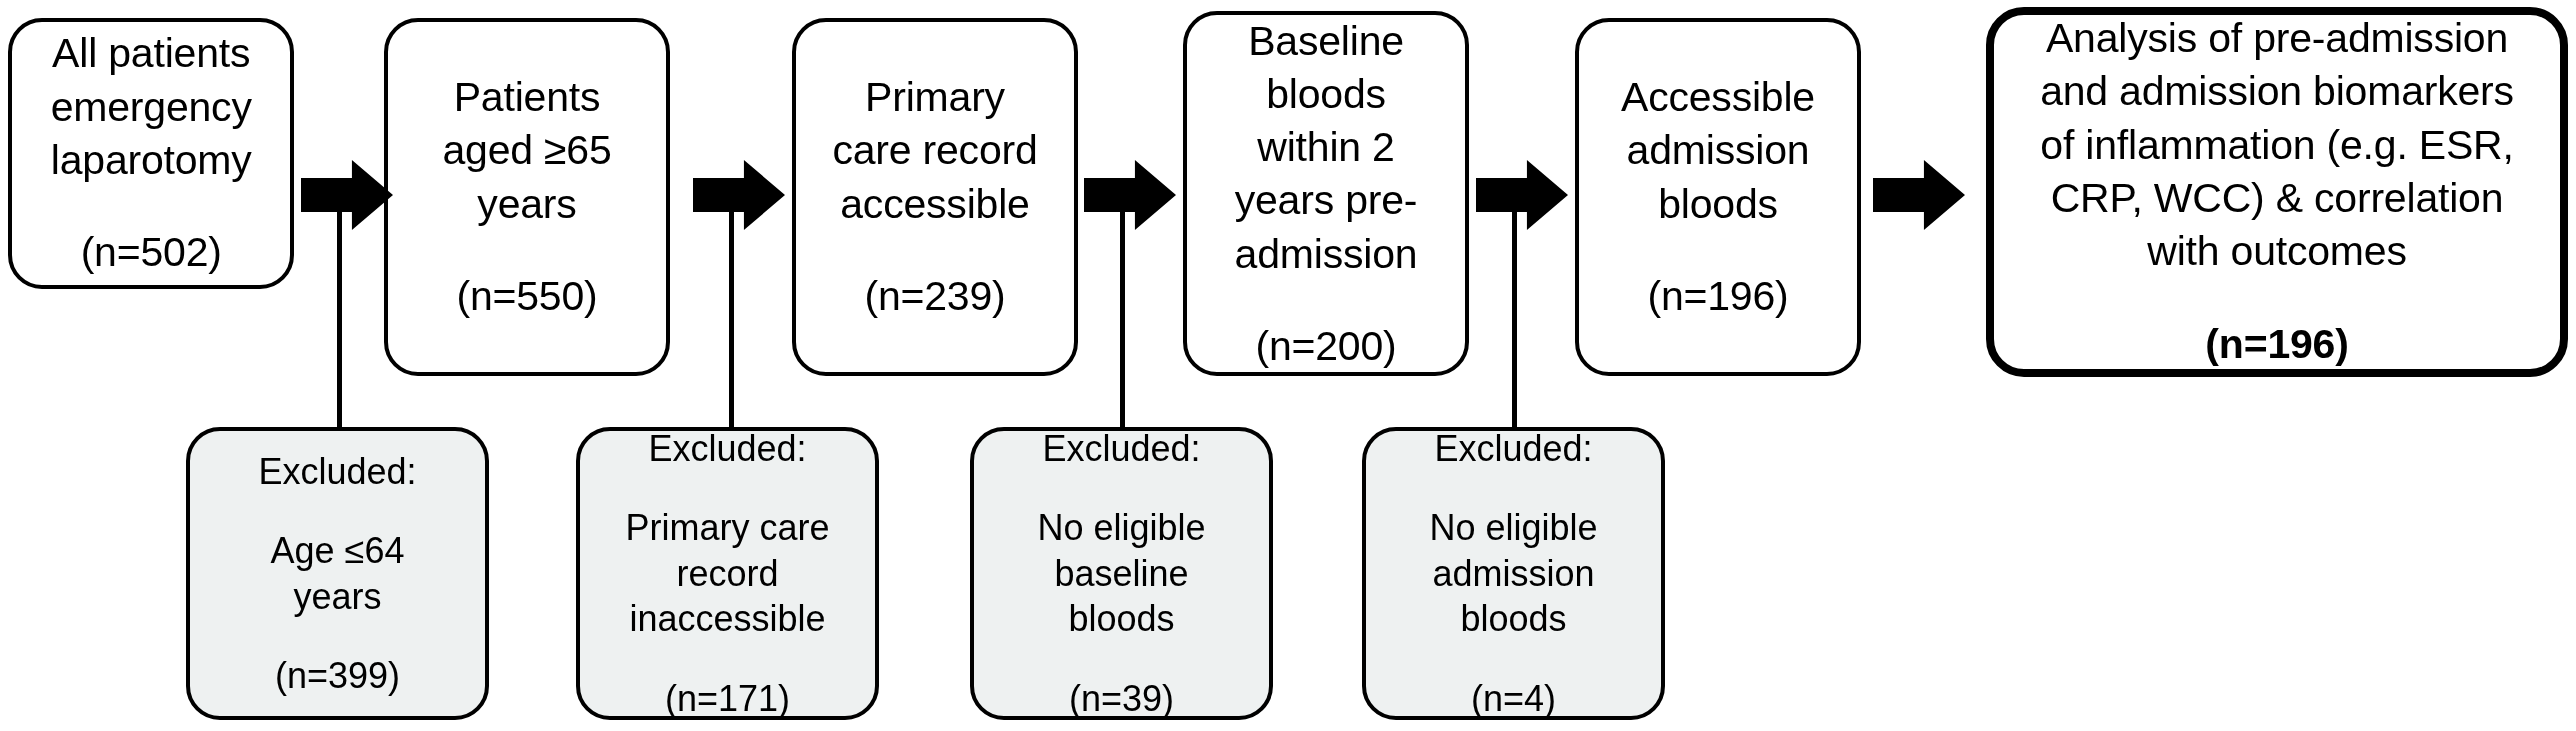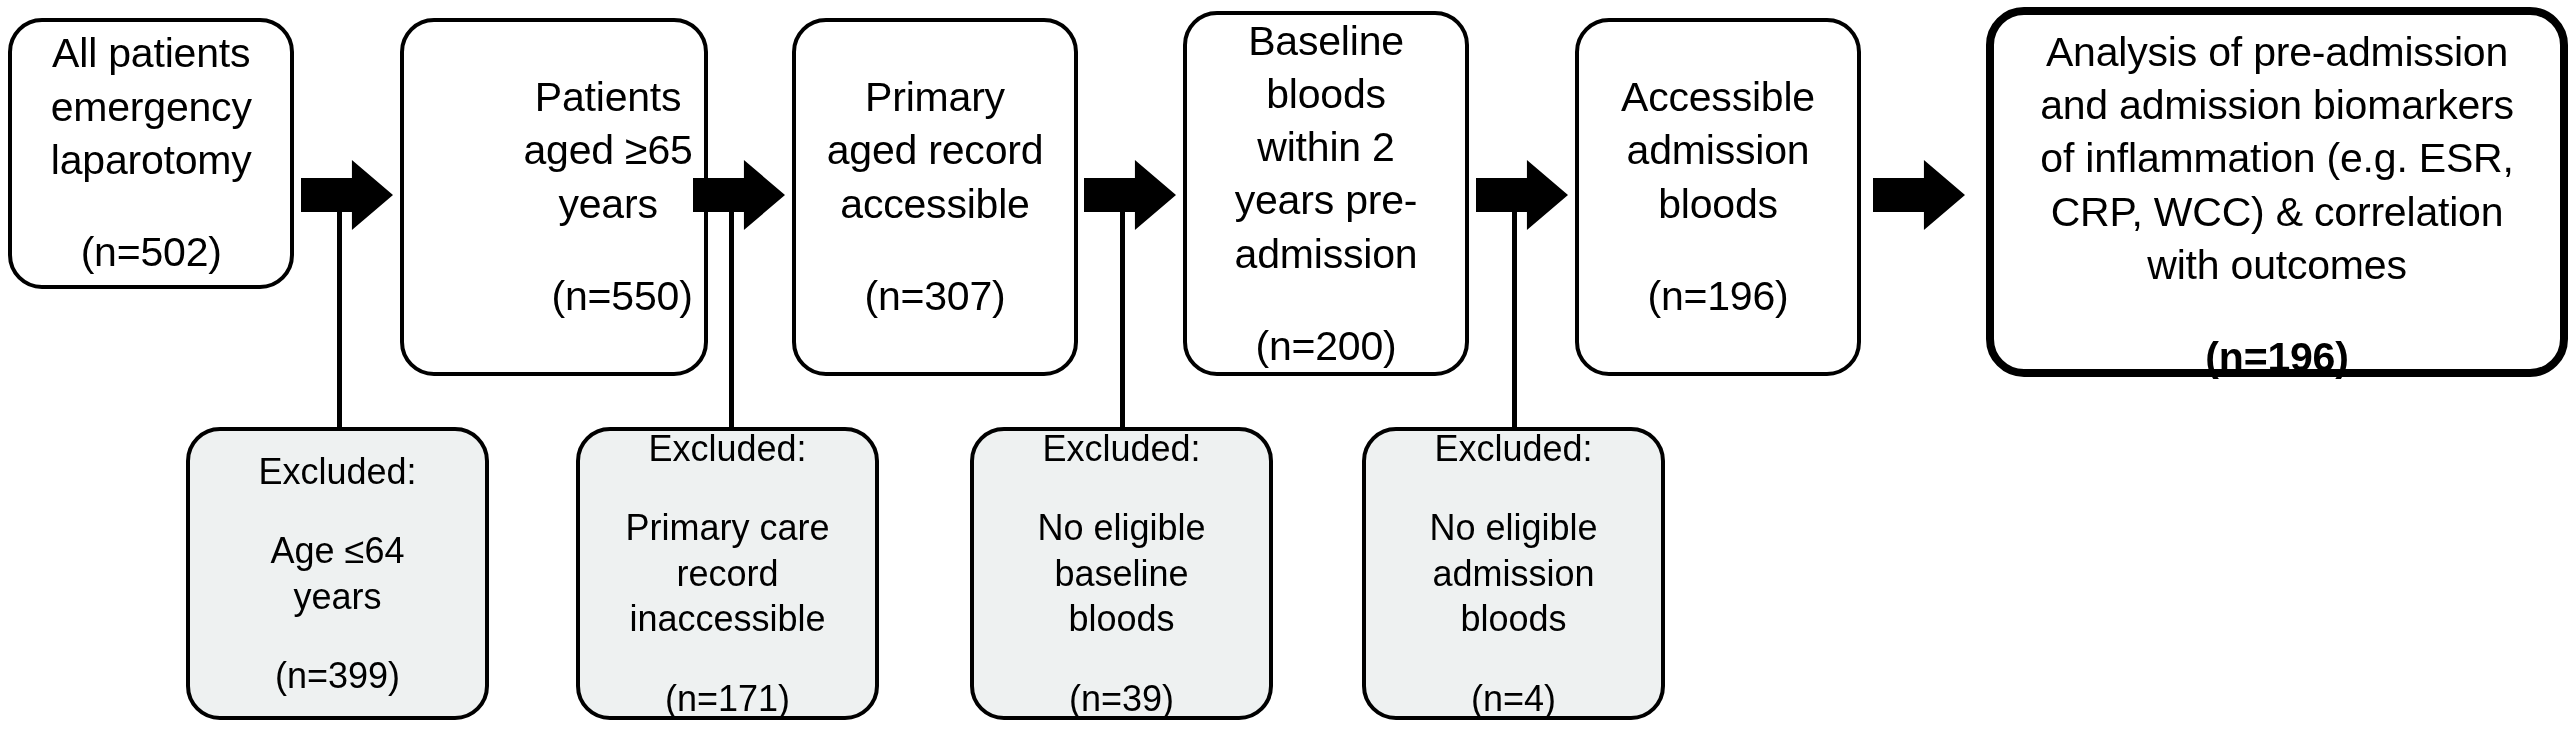--- a/index.html
+++ b/index.html
@@ -35,21 +35,20 @@
     text-align: center;
     padding: 8.2px 11.4px;
     font-size: 41px;
     line-height: 1.30;
     font-weight: 400;
     letter-spacing: -0.2px;
   }
   .flow-box.emphasis {
     border-width: 8.2px;
     border-radius: 38px;
-    justify-content: space-between;
   }
 
   .flow-label {
     white-space: pre-line;
     display: block;
   }
   .flow-count {
     display: block;
     margin-top: 0.95em;
   }
@@ -105,32 +104,32 @@
 
 <div id="canvas">
 
   <div class="flow-box" style="left:8.2px; top:18px; width:286px; height:271px;">
     <span class="flow-label">All patients
 emergency
 laparotomy</span>
     <span class="flow-count">(n=502)</span>
   </div>
 
-  <div class="flow-box" style="left:400px; top:18px; width:308px; height:358px;align-items:flex-end;">
+  <div class="flow-box" style="left:384px; top:18px; width:286px; height:358px;">
     <span class="flow-label">Patients
 aged ≥65
 years</span>
     <span class="flow-count">(n=550)</span>
   </div>
 
   <div class="flow-box" style="left:792px; top:18px; width:286px; height:358px;">
     <span class="flow-label">Primary
-aged record
+care record
 accessible</span>
-    <span class="flow-count">(n=307)</span>
+    <span class="flow-count">(n=239)</span>
   </div>
 
   <div class="flow-box" style="left:1183px; top:11.4px; width:286px; height:365px;">
     <span class="flow-label">Baseline
 bloods
 within 2
 years pre-
 admission</span>
     <span class="flow-count">(n=200)</span>
   </div>

